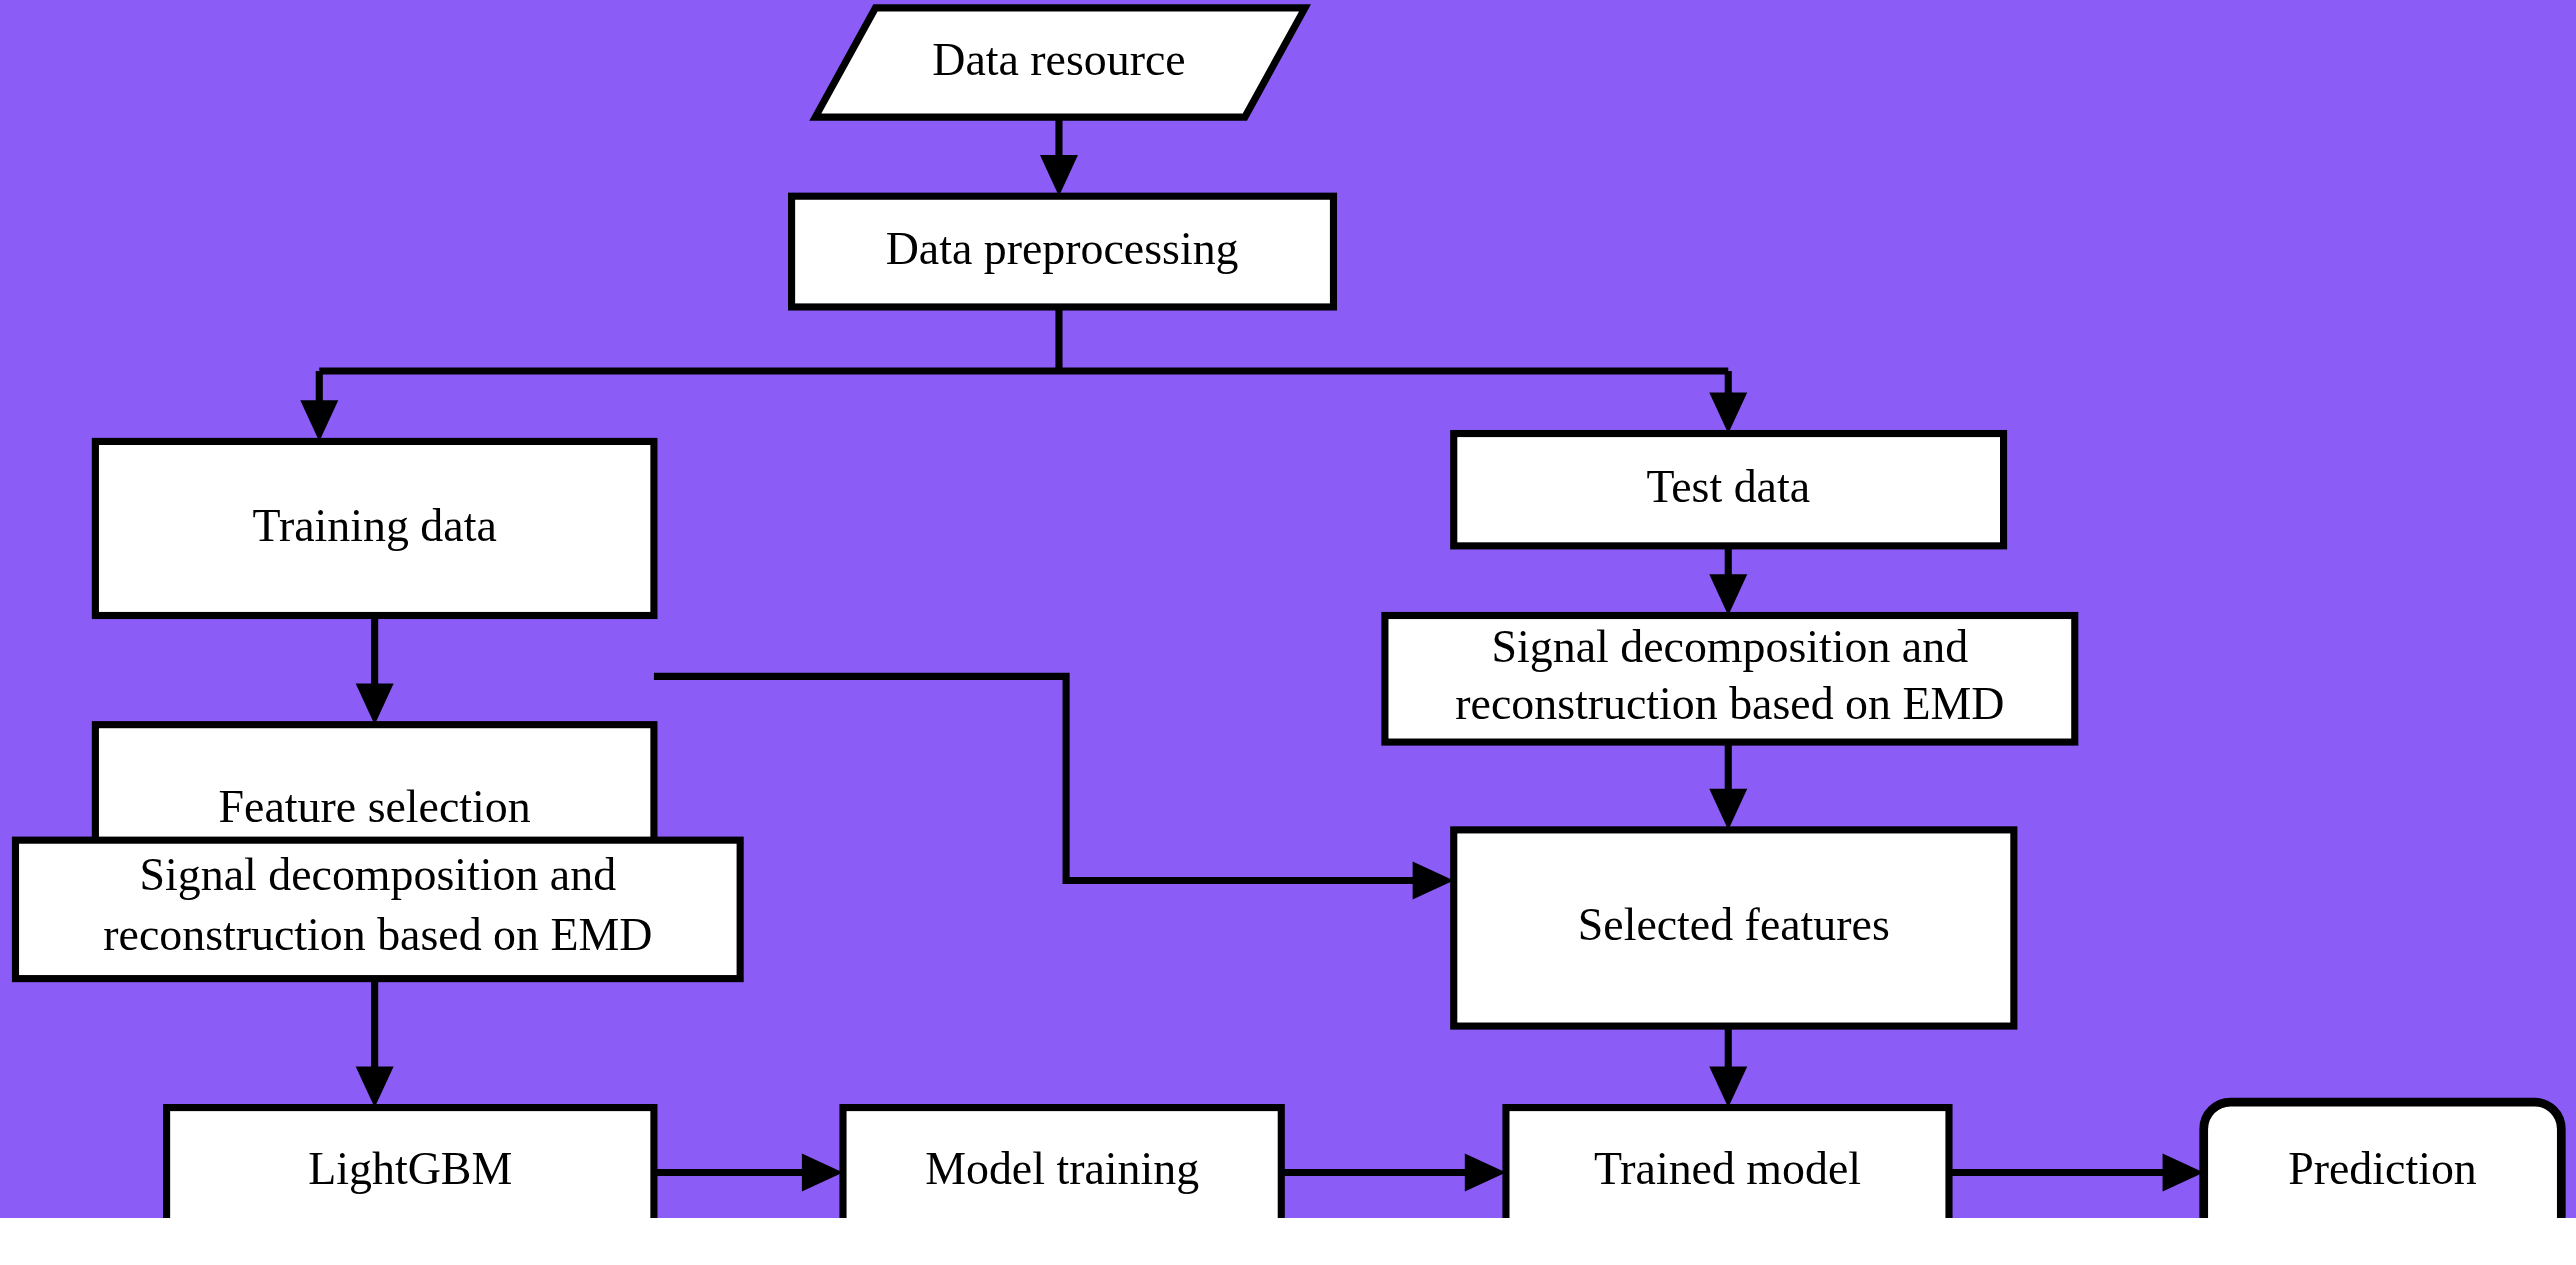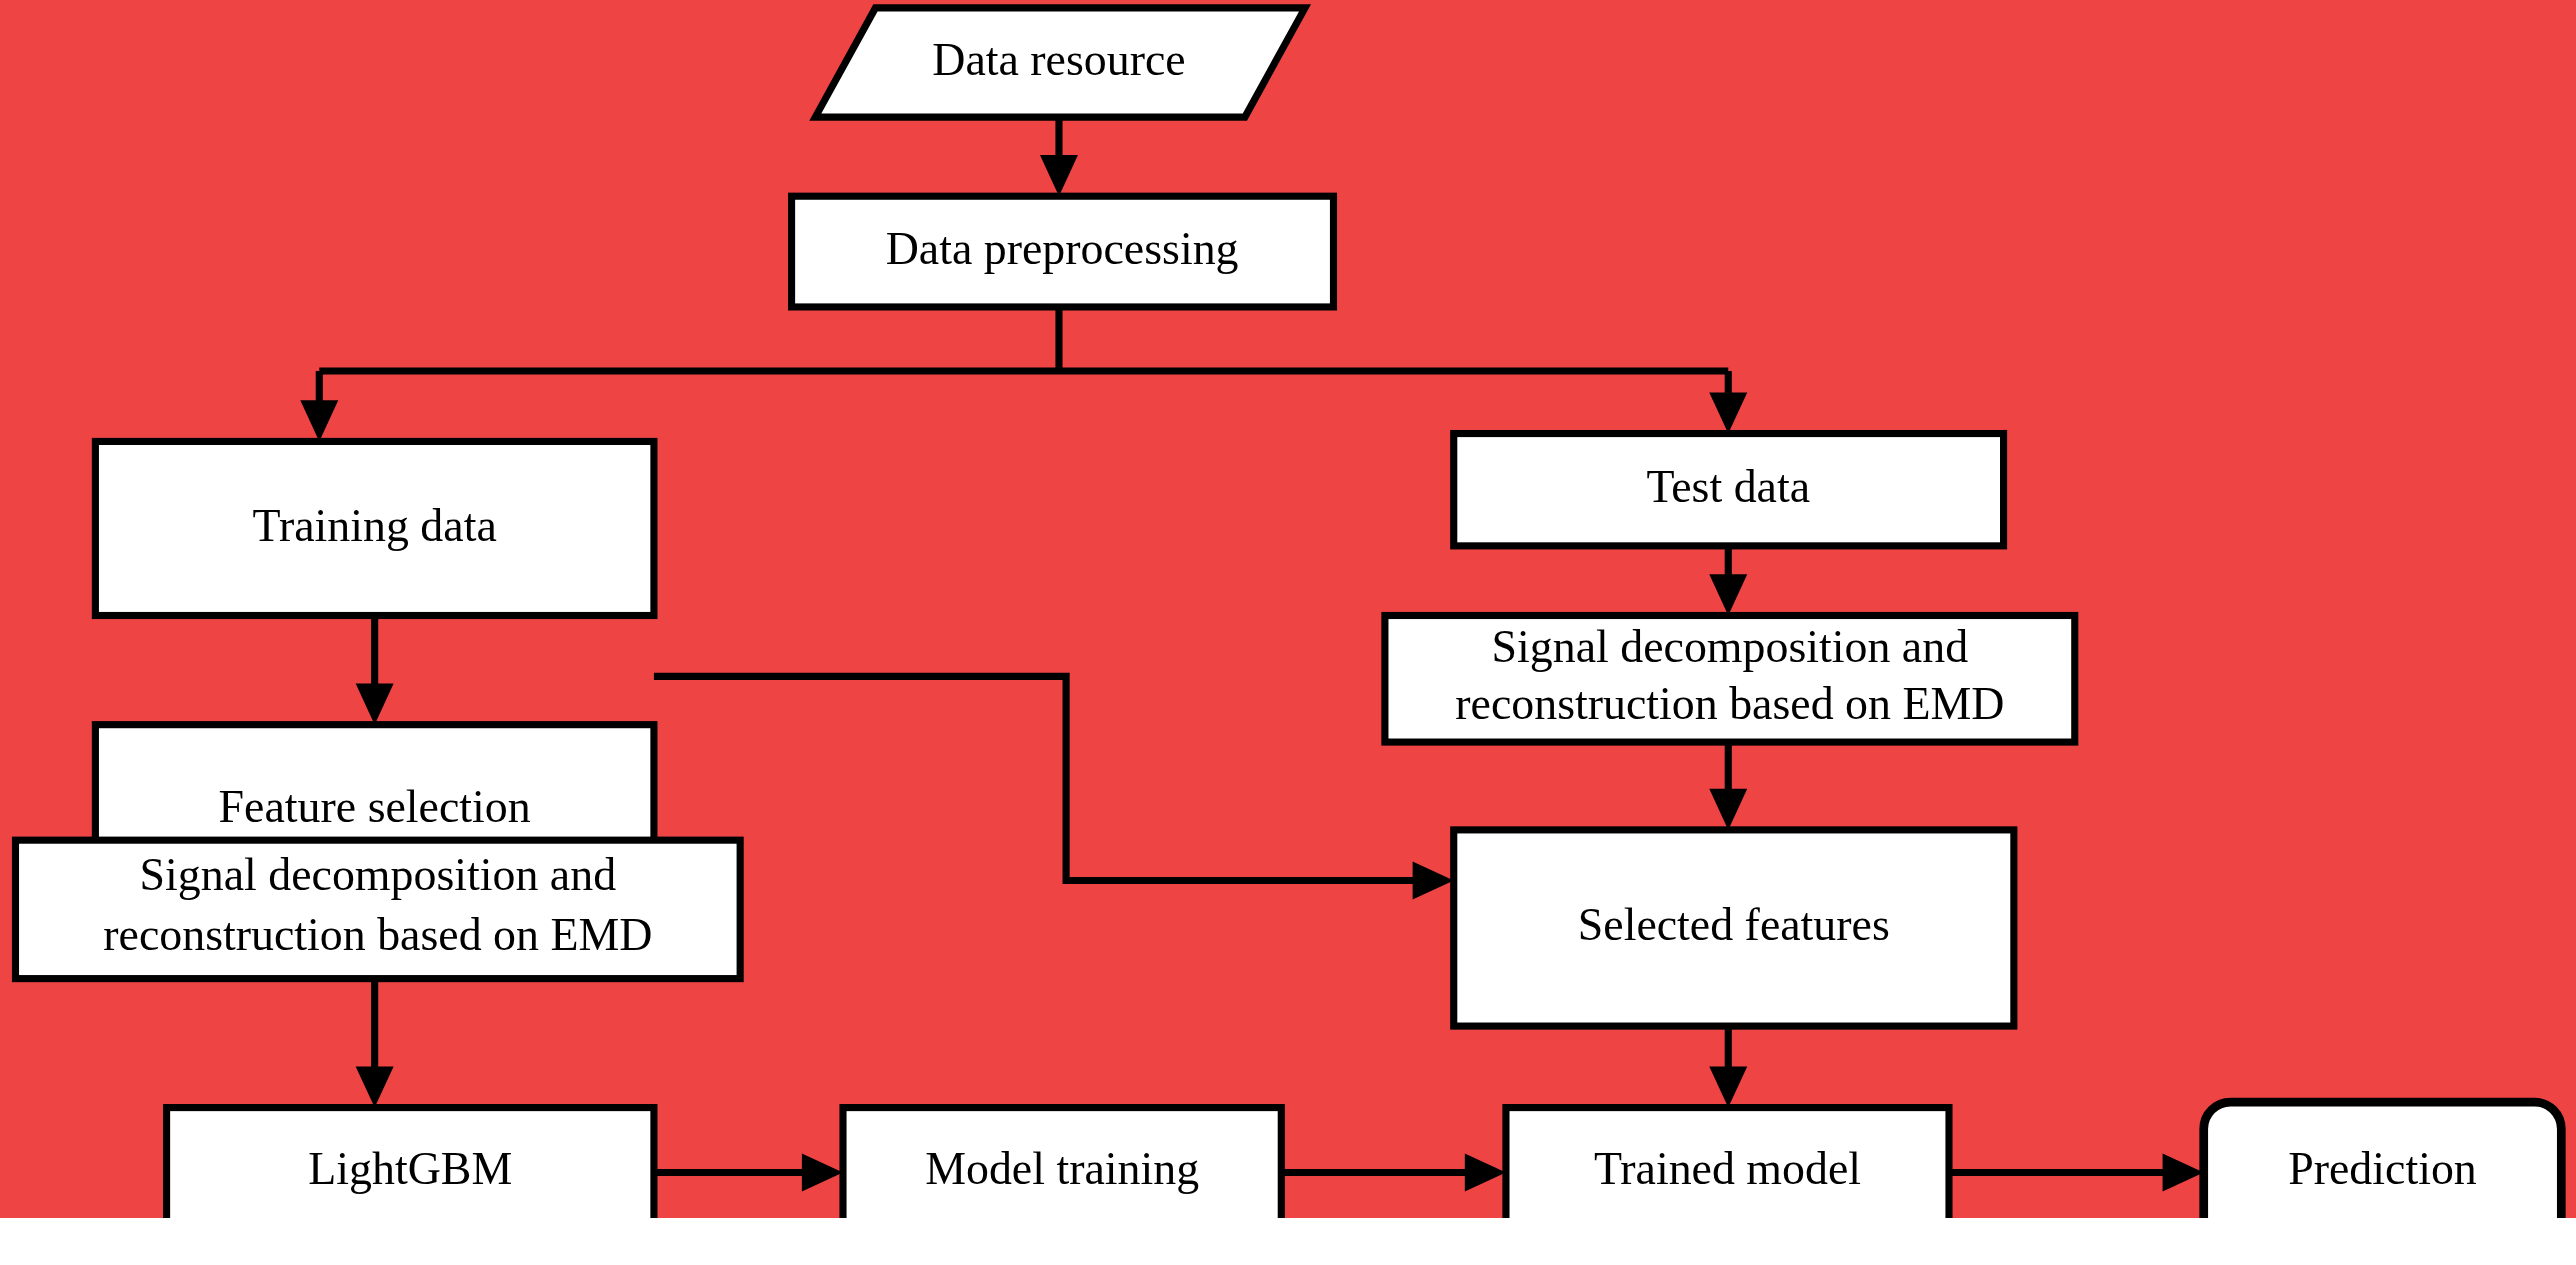--- a/index.html
+++ b/index.html
@@ -4,21 +4,21 @@
 <style>
   html, body {
     margin: 0;
     padding: 0;
     background: #ffffff;
   }
   #canvas {
     position: relative;
     width: 2576px;
     height: 1218px;
-    background: #ef4444;
+    background: #8b5cf6;
     overflow: hidden;
     font-family: "Liberation Serif", "DejaVu Serif", serif;
   }
   svg.flow {
     position: absolute;
     top: 0; left: 0;
     width: 2576px;
     height: 1265px;
   }
   .node-rect {

